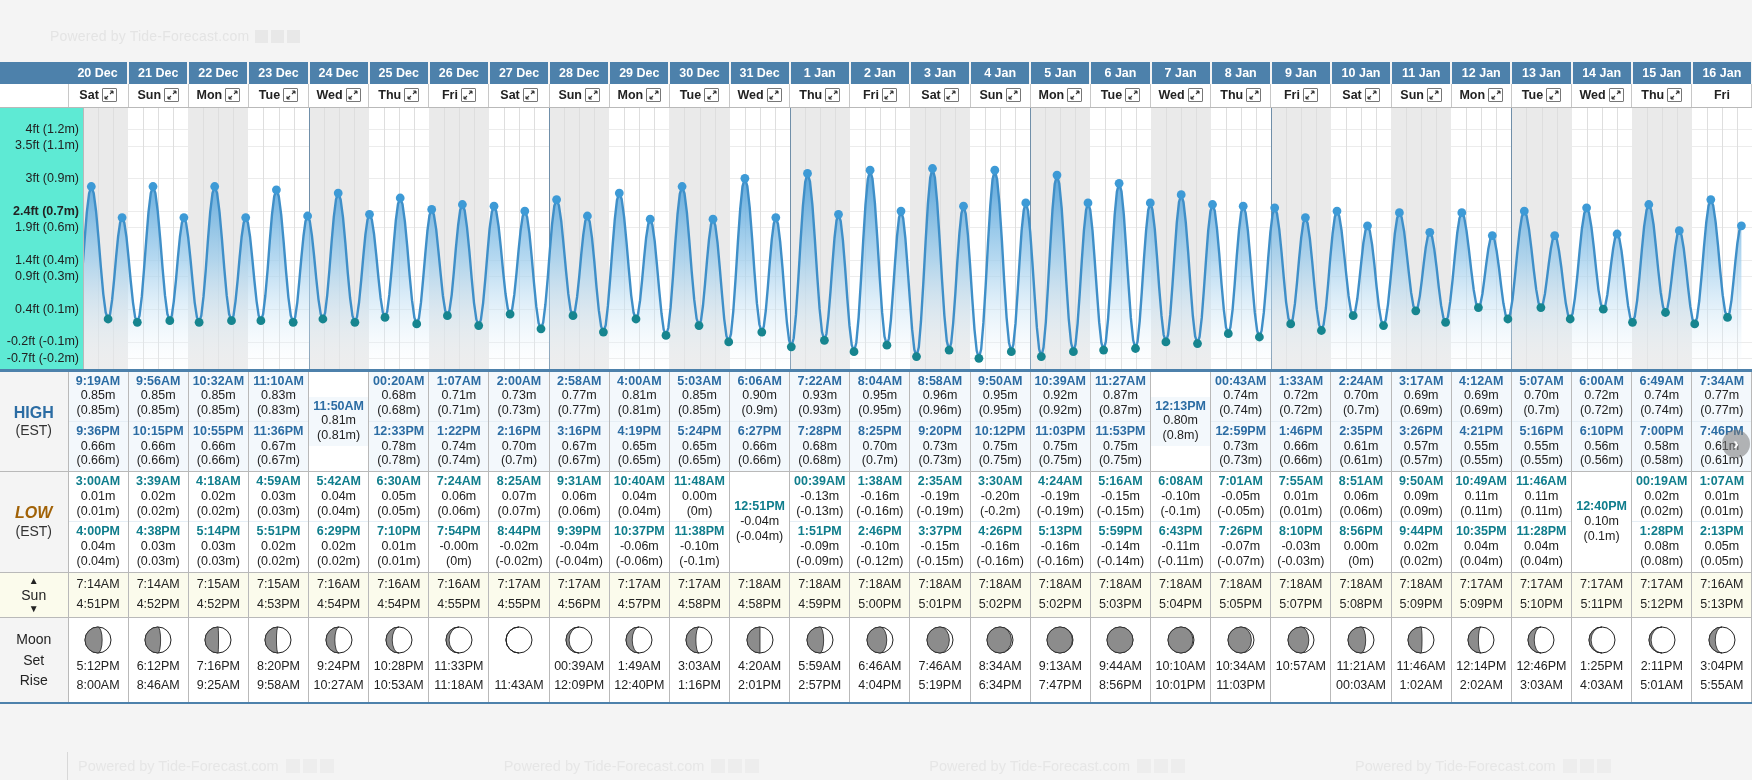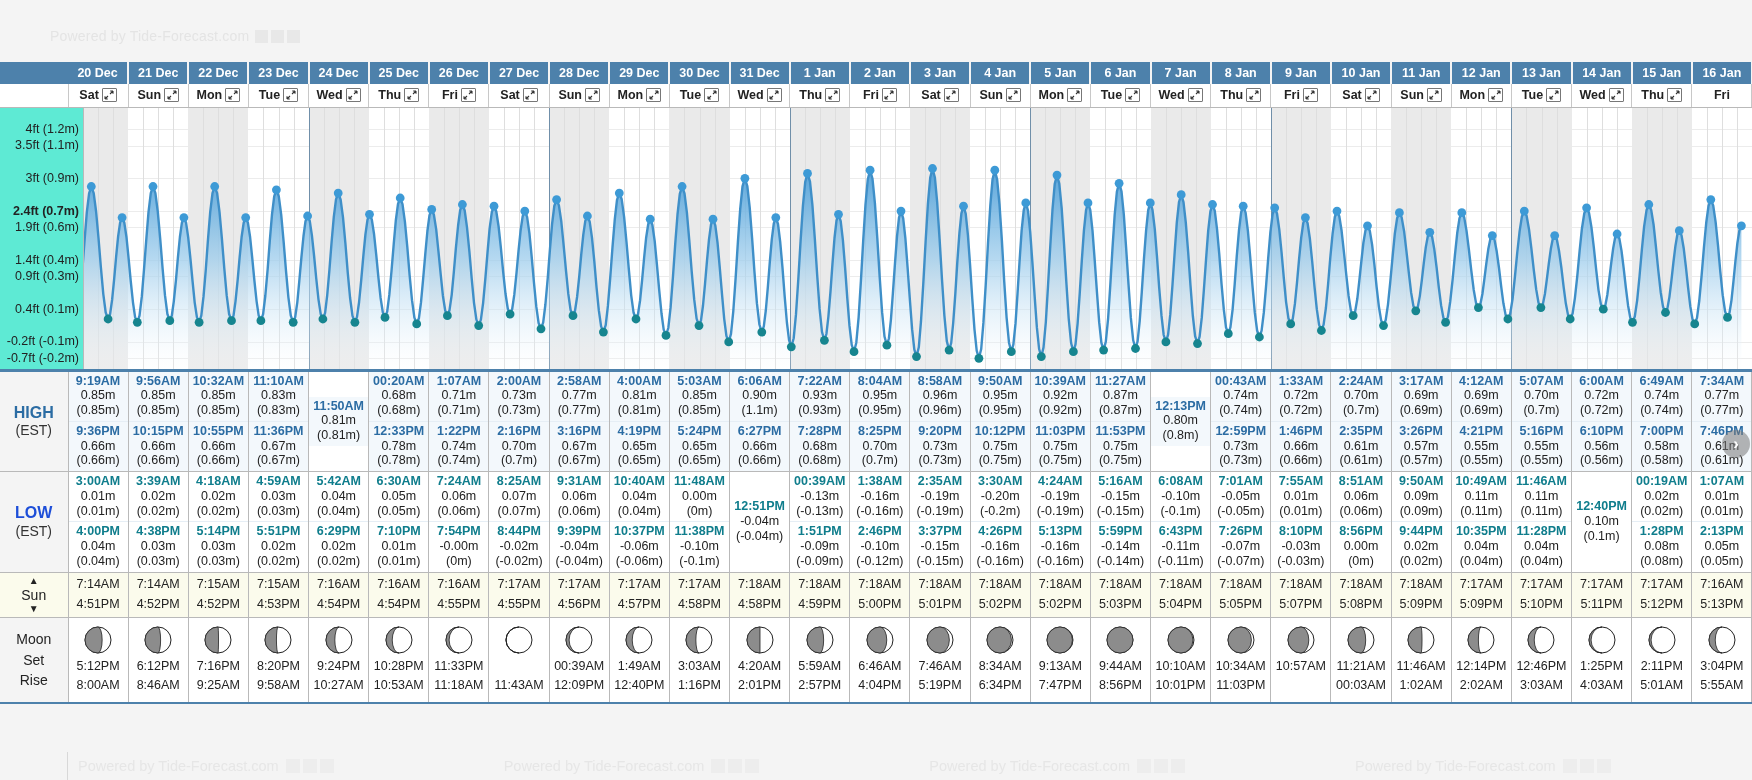--- a/index.html
+++ b/index.html
@@ -87,21 +87,21 @@
   svg.tide-svg { position: absolute; left: 0; top: 0; }
 
   
   .rowlabel {
     background: #f4f4f4; text-align: center; vertical-align: middle;
     border-right: 1px solid #b9b9b9; border-bottom: 1px solid #b9b9b9;
   }
   .rowlabel .big { font-size: 16px; font-weight: bold; display: block; line-height: 1.15; }
   .rowlabel .small { font-size: 14px; color: #333; display: block; line-height: 1.2; }
   .rowlabel.high .big { color: #2b6ca3; }
-  .rowlabel.low .big { color: #1d4ed8; }
+  .rowlabel.low .big { color: #a16207; font-style: italic; }
 
   .tidecell {
     vertical-align: top; border-right: 1px solid #b9b9b9;
     border-bottom: 1px solid #b9b9b9; background: #fff; height: 93px;
   }
   .ev {
     text-align: center; padding: 2px 0 3px; line-height: 1.18;
   }
   .ev + .ev { border-top: 1px solid #e6eef5; }
   .ev.hi { background: #f3f8fc; }
@@ -898,21 +898,21 @@
               <div class="ev hi">
                 <div class="t">5:24PM</div>
                 <span class="m">0.65m</span>
                 <span class="mm">(0.65m)</span>
               </div>
             </td>
             <td class="tidecell hi">
               <div class="ev hi">
                 <div class="t">6:06AM</div>
                 <span class="m">0.90m</span>
-                <span class="mm">(1.1m)</span>
+                <span class="mm">(0.9m)</span>
               </div>
               <div class="ev hi">
                 <div class="t">6:27PM</div>
                 <span class="m">0.66m</span>
                 <span class="mm">(0.66m)</span>
               </div>
             </td>
             <td class="tidecell hi">
               <div class="ev hi">
                 <div class="t">7:22AM</div>

